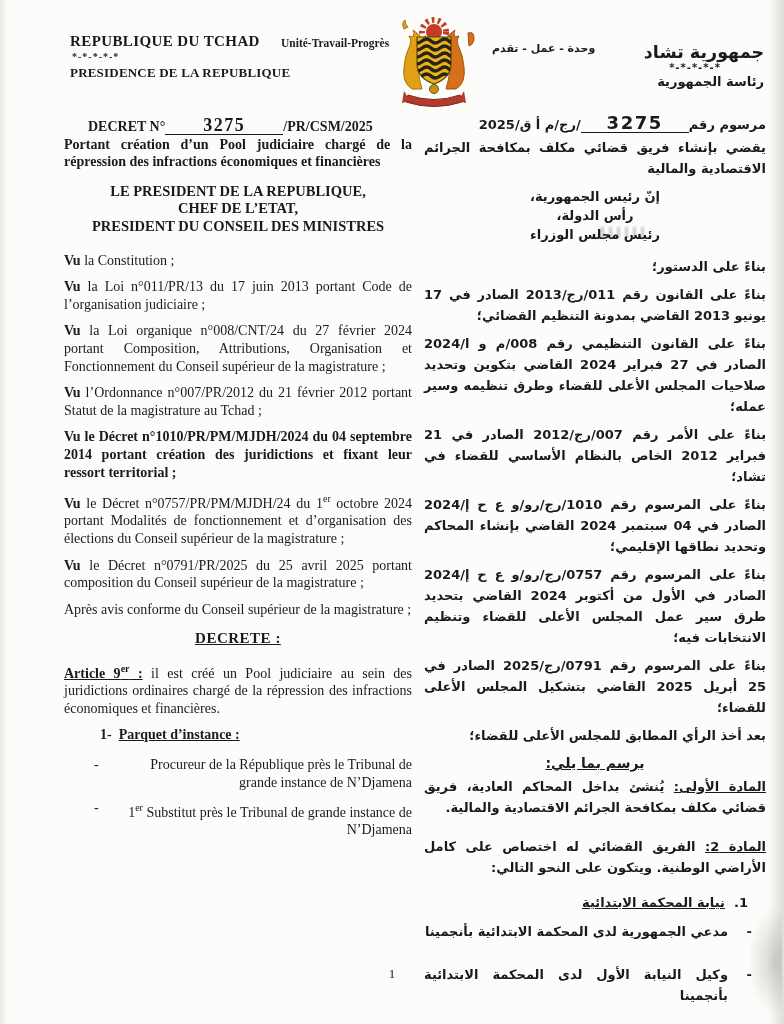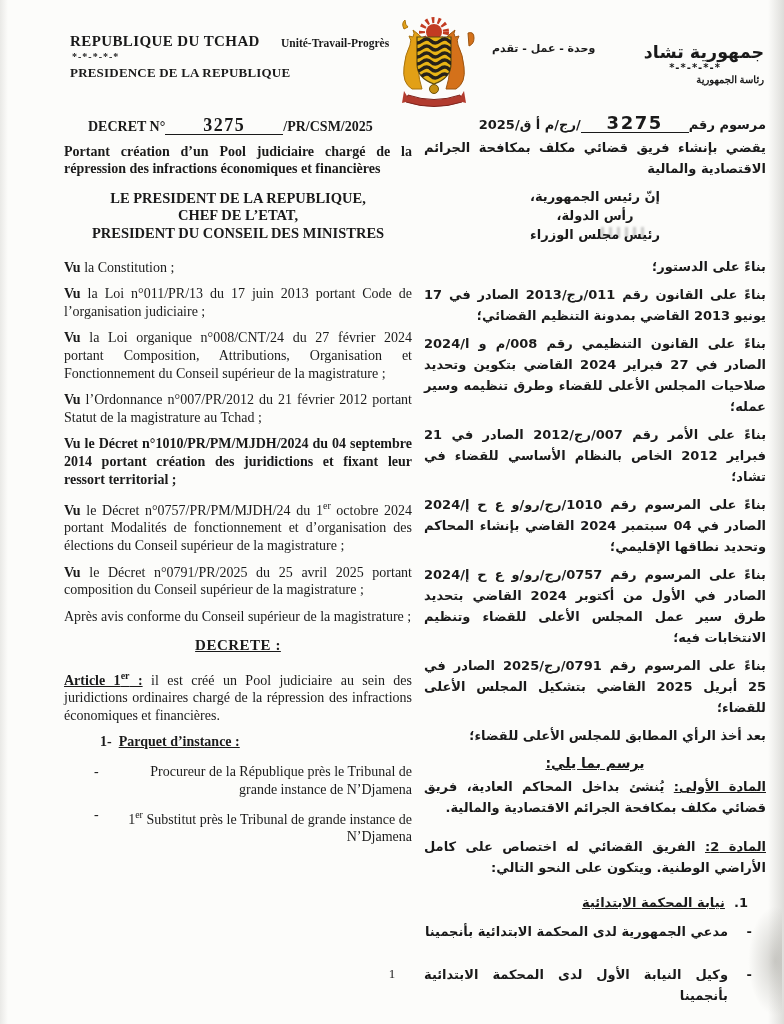--- a/index.html
+++ b/index.html
@@ -26,35 +26,35 @@
   .hdr-left .stars { font-size:10px; letter-spacing:1px; margin:1px 0 3px 2px; }
   .hdr-left .l2 { font-size:13px; letter-spacing:.2px; }
   .motto-fr { position:absolute; left:281px; top:37px; font-size:11.5px; font-weight:bold; }
   .emblem { position:absolute; left:382px; top:13px; }
   .motto-ar { position:absolute; left:492px; top:42px; font-size:11px; font-weight:bold;
     font-family:"DejaVu Sans", sans-serif; direction:rtl; }
   .hdr-right { position:absolute; right:20px; top:26px; width:170px; text-align:right;
     font-family:"DejaVu Sans", sans-serif; font-weight:bold; direction:rtl;margin-top:16px; }
   .hdr-right .l1 { font-size:17.5px; }
   .hdr-right .stars { font-size:10px; letter-spacing:1px; margin:0 14px 1px 0; text-align:center; width:110px; direction:ltr; }
-  .hdr-right .l2 { font-size:10px;font-family:Liberation Serif, serif; }
+  .hdr-right .l2 { font-size:13px; }
 
   
   .col-fr { position:absolute; left:64px; top:118px; width:348px; font-size:14px;
     line-height:17.6px; text-align:justify; }
   .col-ar { position:absolute; left:424px; top:114px; width:342px; font-size:13px;
     line-height:21px; text-align:justify; direction:rtl;
     font-family:"DejaVu Sans", sans-serif; font-weight:bold; }
 
   .fr-para { margin-bottom:9px; }
   .ar-para { margin-bottom:7px; }
   .bold { font-weight:bold; }
   sup { font-size:10px; }
 
-  .fr-decree { padding-left:24px; font-weight:bold; white-space:nowrap; margin-bottom:7px; }
+  .fr-decree { padding-left:24px; font-weight:bold; white-space:nowrap; margin-bottom:0; }
   .fill-line { display:inline-block; min-width:118px; text-align:center;
     border-bottom:1.6px solid #1a1a1a; line-height:14px; }
   .hand-num { font-size:18px; font-weight:bold; letter-spacing:1.5px; }
   .fr-subtitle { font-weight:bold; margin-bottom:12px; }
   .fr-heading { text-align:center; font-weight:bold; font-size:14.5px; margin-bottom:16px; }
   .fr-decrete { text-align:center; font-weight:bold; font-size:15px; letter-spacing:.5px;
     text-decoration:underline; margin:12px 0 12px; }
   .art-label { font-weight:bold; text-decoration:underline; }
   .fr-list-title { font-weight:bold; margin:4px 0 12px 36px; }
   .fr-list-title u { text-decoration:underline; }
@@ -163,21 +163,21 @@
     <p class="fr-para"><b>Vu</b><span> la Loi organique n°008/CNT/24 du 27 février 2024 portant Composition, Attributions, Organisation et Fonctionnement du Conseil supérieur de la magistrature ;</span></p>
     <p class="fr-para"><b>Vu</b><span> l’Ordonnance n°007/PR/2012 du 21 février 2012 portant Statut de la magistrature au Tchad ;</span></p>
     <p class="fr-para bold"><b>Vu</b><span> le Décret n°1010/PR/PM/MJDH/2024 du 04 septembre 2014 portant création des juridictions et fixant leur ressort territorial ;</span></p>
     <p class="fr-para"><b>Vu</b><span> le Décret n°0757/PR/PM/MJDH/24 du 1</span><sup>er</sup><span> octobre 2024 portant Modalités de fonctionnement et d’organisation des élections du Conseil supérieur de la magistrature ;</span></p>
     <p class="fr-para"><b>Vu</b><span> le Décret n°0791/PR/2025 du 25 avril 2025 portant composition du Conseil supérieur de la magistrature ;</span></p>
     <p class="fr-para"><span>Après avis conforme du Conseil supérieur de la magistrature ;</span></p>
 
     <div class="fr-decrete">DECRETE :</div>
 
     <p class="fr-para">
-      <span class="art-label"><span>Article 1</span><sup>er</sup><span> :</span></span><span> il est créé un Pool judiciaire au sein des juridictions ordinaires chargé de la répression des infractions économiques et financières.</span>
+      <span class="art-label"><span>Article 9</span><sup>er</sup><span> :</span></span><span> il est créé un Pool judiciaire au sein des juridictions ordinaires chargé de la répression des infractions économiques et financières.</span>
     </p>
 
     <div class="fr-list-title">
       <span>1-</span>&nbsp;&nbsp;<u>Parquet d’instance :</u>
     </div>
 
     <div class="fr-bullet">
       <span class="dash">-</span>
       <span class="txt"><span>Procureur de la République près le Tribunal de grande instance de N’Djamena</span></span>
     </div>

